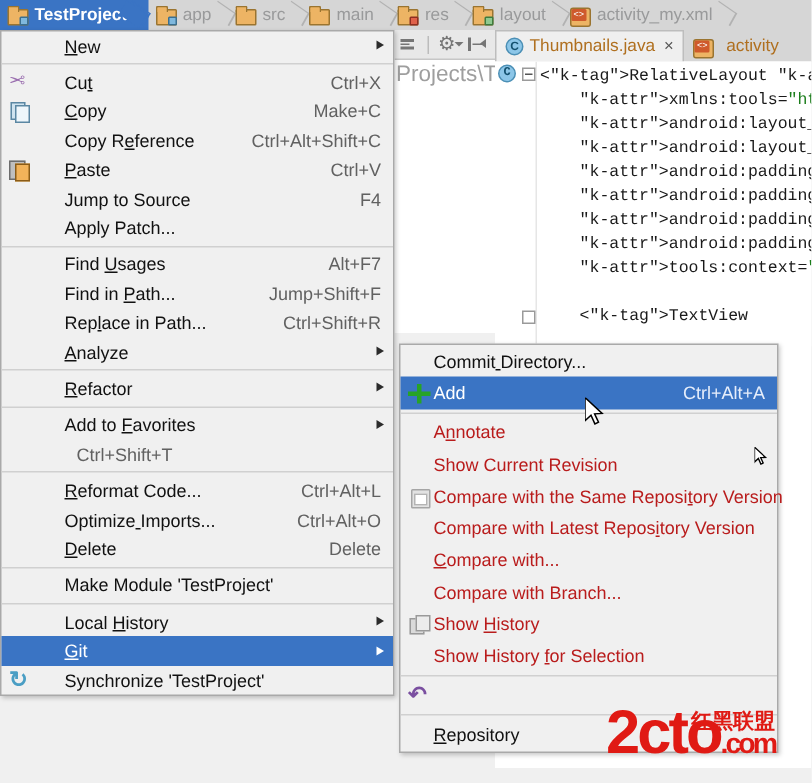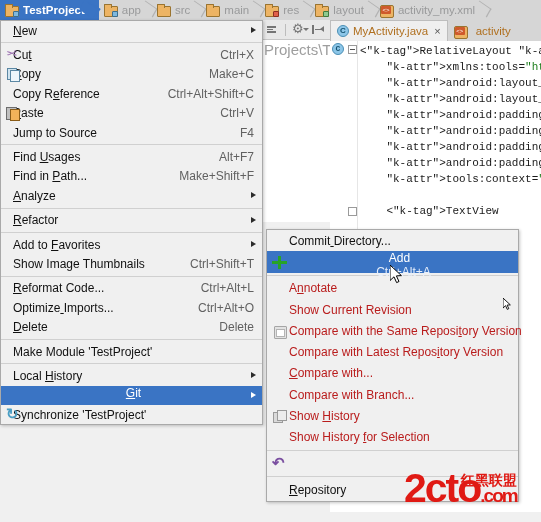--- a/index.html
+++ b/index.html
@@ -178,32 +178,32 @@
   .menu {
     position: absolute;
     background: #f0f0f0;
     border: 1px solid #a9a9a9;
     box-shadow: 1px 1px 3px rgba(0,0,0,.22);
   }
   #main-menu { left: 0px; top: 20px; width: 263px; }
   .mi {
     position: relative; height: 19.4px;
     display: flex; align-items: center;
-    padding-left: 12px; padding-right: 8px;
+    padding-left: 42px; padding-right: 8px;
     font-size: 12px; color: #111; white-space: nowrap;
   }
   .mi .lbl { flex: 1 1 auto; }
   .mi .acc { color: #616161; font-size: 12px; margin-left: 8px; }
   .mi .arrow {
     position: absolute; right: 6px; top: 50%; margin-top: -3.5px;
     width: 0; height: 0;
     border-top: 3.5px solid transparent; border-bottom: 3.5px solid transparent;
     border-left: 5px solid #2b2b2b;
   }
-  .mi.sel { background: #3a74c4; color: #ffffff; flex-direction: column; }
+  .mi.sel { background: #3a74c4; color: #ffffff; }
   .mi.sel .acc { color: #e6eefb; }
   .mi.sel .arrow { border-left-color: #ffffff; }
   .mi.dis { color: #b91c1c; }
   .msep { height: 1px; margin: 2px 0; background: #d0d0d0; }
   .u { text-decoration: underline; }
   .mic { position: absolute; left: 5px; top: 50%; margin-top: -7px; width: 15px; height: 15px; }
 
   
   .g-cut::before {
     content:"\2702"; position:absolute; left:0; top:-2px; font-size:13px; color:#9b6fb0;
@@ -347,21 +347,21 @@
   </div>
 
   <div class="proj-panel">
     <div class="proj-path">Projects\Te</div>
     <div class="proj-scroll"></div>
   </div>
 
   <div class="tabstrip" id="tabstrip">
       <div class="etab sel">
         <span class="jicon">C</span>
-        <span>MyActivity.java</span>
+        <span>Thumbnails.java</span>
         <span class="xclose">×</span>
       </div>
       <div class="etab">
         <span class="cicon ic-xml xicon"></span>
         <span>activity</span>
       </div>
     </div>
 
   <div class="code">
     <div class="gutter">
@@ -393,45 +393,51 @@
       </div>
       <div class="mi">
         <span class="mic g-paste"></span>
         <span class="lbl"><span class="u">P</span>aste</span>
         <span class="acc">Ctrl+V</span>
       </div>
       <div class="mi">
         <span class="lbl">Jump to Source</span>
         <span class="acc">F4</span>
       </div>
+      <div class="mi">
+        <span class="lbl">Apply Patch...</span>
+      </div>
       <div class="msep"></div>
       <div class="mi">
         <span class="lbl">Find <span class="u">U</span>sages</span>
         <span class="acc">Alt+F7</span>
       </div>
       <div class="mi">
         <span class="lbl">Find in <span class="u">P</span>ath...</span>
-        <span class="acc">Make+Shift+F</span>
+        <span class="acc">Jump+Shift+F</span>
+      </div>
+      <div class="mi">
+        <span class="lbl">Rep<span class="u">l</span>ace in Path...</span>
+        <span class="acc">Ctrl+Shift+R</span>
       </div>
       <div class="mi">
         <span class="lbl"><span class="u">A</span>nalyze</span>
         <span class="arrow"></span>
       </div>
       <div class="msep"></div>
       <div class="mi">
         <span class="lbl"><span class="u">R</span>efactor</span>
         <span class="arrow"></span>
       </div>
       <div class="msep"></div>
       <div class="mi">
         <span class="lbl">Add to <span class="u">F</span>avorites</span>
         <span class="arrow"></span>
       </div>
       <div class="mi">
-        <span class="lbl">Show Image Thumbnails</span>
         <span class="acc">Ctrl+Shift+T</span>
       </div>
       <div class="msep"></div>
       <div class="mi">
         <span class="lbl"><span class="u">R</span>eformat Code...</span>
         <span class="acc">Ctrl+Alt+L</span>
       </div>
       <div class="mi">
         <span class="lbl">Optimize<span class="u"> </span>Imports...</span>
         <span class="acc">Ctrl+Alt+O</span>

